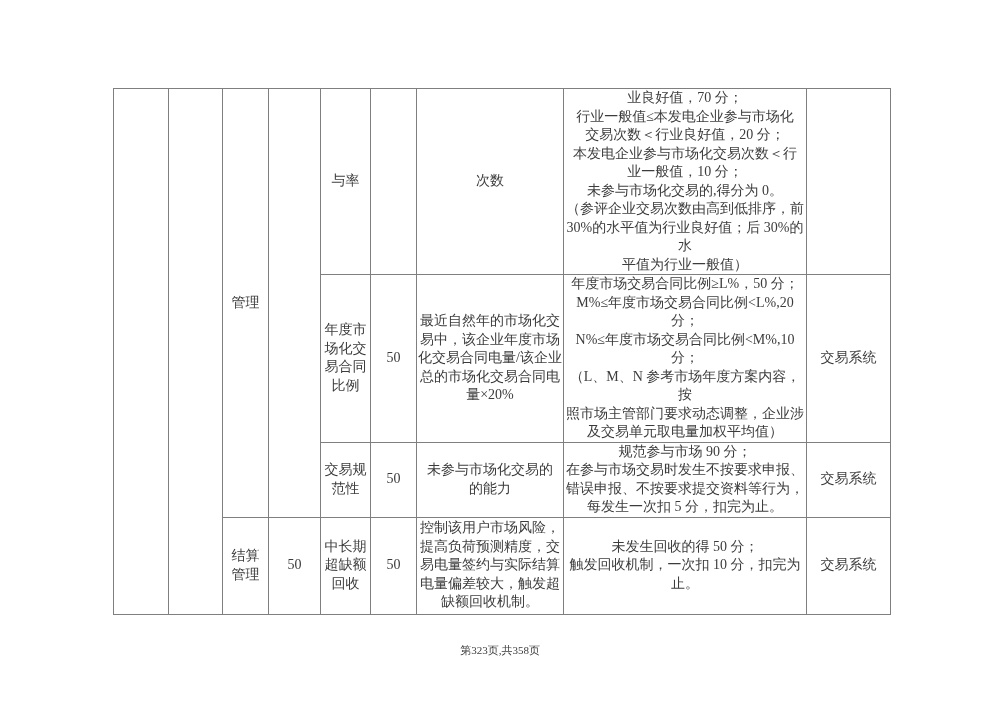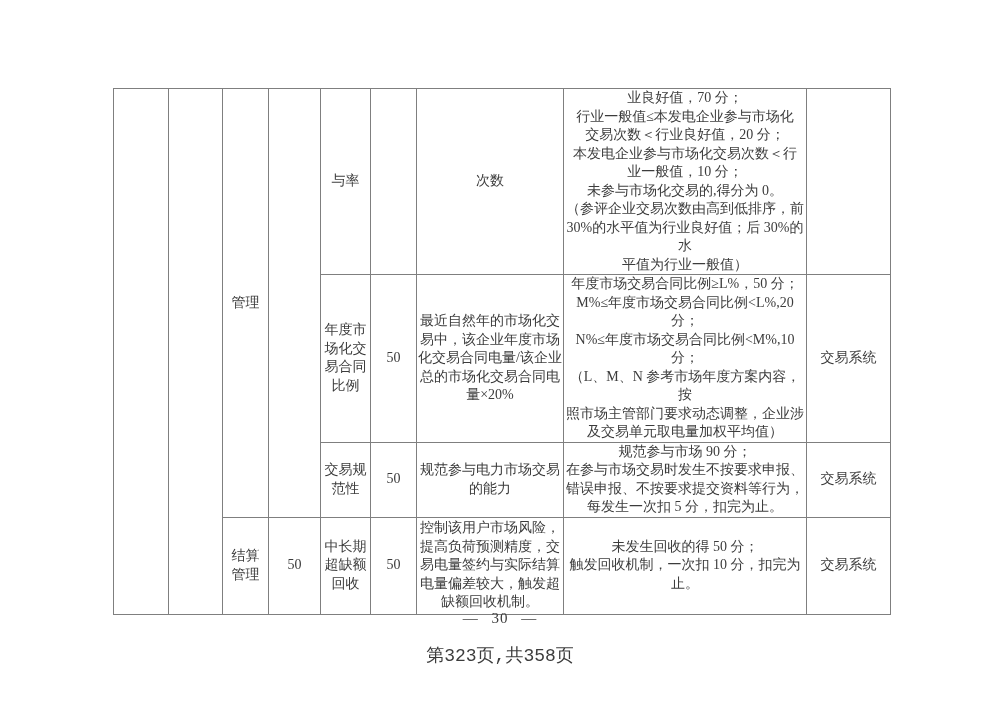--- a/index.html
+++ b/index.html
@@ -55,22 +55,21 @@
     letter-spacing: 1px;
     word-spacing: 8px;
   }
   .footer-info {
     position: absolute;
     top: 643px;
     left: 0;
     width: 100%;
     text-align: center;
     color: #3c3c3c;
-    font-size: 18px;
-    font-family: Liberation Mono, monospace;
+    font-size: 11px;
   }
 </style>
 </head>
 <body>
 
 <div class="page">
 
   <table class="eval-table">
     <colgroup>
       <col style="width:55px">
@@ -115,21 +114,21 @@
 N%≤年度市场交易合同比例&lt;M%,10 分；
 （L、M、N 参考市场年度方案内容，按
 照市场主管部门要求动态调整，企业涉
 及交易单元取电量加权平均值）</td>
         <td>交易系统</td>
       </tr>
       <tr class="r3">
         <td>交易规
 范性</td>
         <td>50</td>
-        <td class="left small">规范参与电力市场交易
+        <td class="left small">未参与市场化交易的
 的能力</td>
         <td class="left small">规范参与市场 90 分；
 在参与市场交易时发生不按要求申报、
 错误申报、不按要求提交资料等行为，
 每发生一次扣 5 分，扣完为止。</td>
         <td>交易系统</td>
       </tr>
       <tr class="r4">
         <td>结算
 管理</td>
@@ -140,16 +139,15 @@
         <td>50</td>
         <td class="left small">控制该用户市场风险，提高负荷预测精度，交易电量签约与实际结算电量偏差较大，触发超缺额回收机制。</td>
         <td class="left small">未发生回收的得 50 分；
 触发回收机制，一次扣 10 分，扣完为
 止。</td>
         <td>交易系统</td>
       </tr>
     </tbody>
   </table>
 
-  <div class="footer-num">— 30 —</div>
   <div class="footer-info">第323页,共358页</div>
 
 </div>
 
 </body></html>

